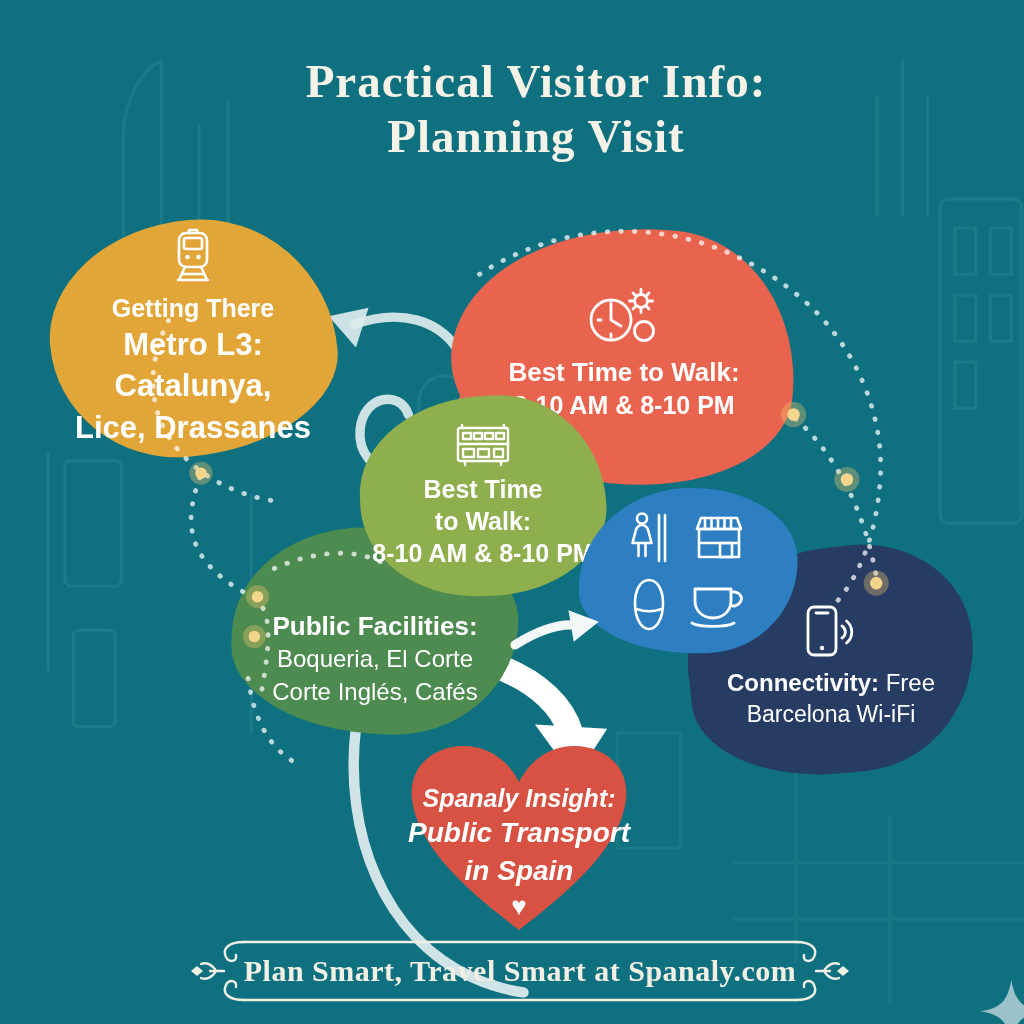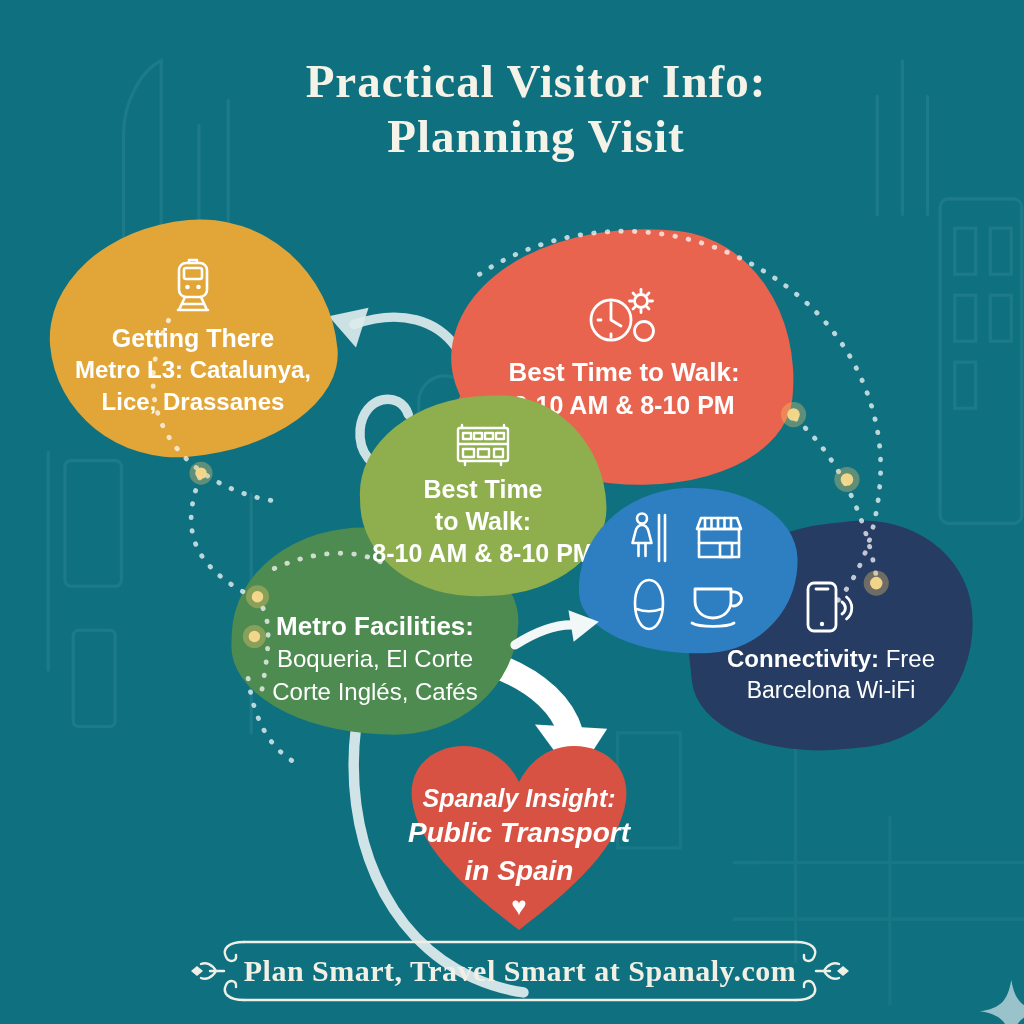--- a/index.html
+++ b/index.html
@@ -15,31 +15,31 @@
 
   .blob{position:absolute;}
   .blob::before{content:"";position:absolute;inset:0;background:var(--c);
     border-radius:var(--r);transform:rotate(var(--rot,0deg));}
   .blob.tail::after{content:"";position:absolute;left:-6px;bottom:-30px;width:132px;height:152px;
     background:var(--c);border-radius:50% 50% 40% 60%/55% 45% 60% 40%;transform:rotate(18deg);}
   .blob .content{position:relative;z-index:1;width:100%;height:100%;
     display:flex;flex-direction:column;align-items:center;justify-content:center;text-align:center;}
   .pre{white-space:pre-line;}
   .card-title{font-weight:700;font-size:25px;line-height:1.28;}
-  .card-body{font-weight:600;font-size:24px;line-height:1.34;}
+  .card-body{font-weight:600;font-size:31px;line-height:1.34;}
 
   .blob-yellow{left:50px;top:220px;width:286px;height:236px;--r:52% 48% 55% 45%/48% 60% 40% 52%;--rot:-5deg;}
   .blob-red{left:452px;top:226px;width:344px;height:258px;--r:62% 38% 50% 50%/55% 60% 40% 45%;--rot:6deg;}
   .blob-red .card-title{font-size:26px}
   .blob-olive{left:360px;top:396px;width:246px;height:200px;--r:55% 45% 50% 50%/50% 60% 45% 50%;--rot:-2deg;}
   .blob-green{left:232px;top:528px;width:286px;height:206px;--r:48% 52% 45% 55%/55% 45% 58% 42%;--rot:2deg;}
   .blob-green .card-title{font-size:26px}
   .blob-green .card-body{font-weight:500;font-size:24px}
   .blob-blue{left:578px;top:488px;width:220px;height:166px;--r:50% 50% 42% 58%/60% 45% 55% 40%;--rot:-3deg;}
-  .blob-navy{left:688px;top:524px;width:286px;height:226px;--r:58% 42% 45% 55%/52% 48% 60% 40%;--rot:-6deg;}
+  .blob-navy{left:688px;top:548px;width:286px;height:226px;--r:58% 42% 45% 55%/52% 48% 60% 40%;--rot:-6deg;}
   .blob-navy .card-title{font-size:24px}
   .blob-navy .card-body{font-weight:400;font-size:23px}
   .title-rest{font-weight:500;}
   .icon-grid{display:grid;grid-template-columns:auto auto;gap:12px 20px;align-items:center;justify-items:center;}
 
   .heart-wrap{position:absolute;left:403px;top:738px;width:232px;height:200px;z-index:3;font-style:italic;}
   .heart-text{position:absolute;inset:0;display:flex;flex-direction:column;align-items:center;
     justify-content:flex-start;padding-top:44px;text-align:center;}
   .heart-text .card-title{font-size:25px}
   .heart-text .card-body{font-size:28px;font-weight:700}
@@ -141,21 +141,21 @@
         <path d="M12 40 v4 M48 40 v4"></path>
       </svg>
       <div class="card-title pre mt6">Best Time
 to Walk:</div>
       <div class="card-body" style="font-size:25px;font-weight:700">8-10 AM &amp; 8-10 PM</div>
     </div>
   </div>
 
   <div class="blob blob-green z2" style="--c: #4E8B51;">
     <div class="content" style="padding-top:28px">
-      <div class="card-title">Metro Facilities:</div>
+      <div class="card-title">Public Facilities:</div>
       <div class="card-body pre">Boqueria, El Corte
 Corte Inglés, Cafés</div>
     </div>
   </div>
 
   <div class="blob blob-blue z3" style="--c: #2E7EC2;">
     <div class="content">
       <div class="icon-grid">
         <svg width="42" height="56" viewBox="0 0 42 56" fill="none" stroke="#fff" stroke-width="2.6" stroke-linecap="round" stroke-linejoin="round">
           <circle cx="14" cy="8.5" r="5"></circle>

